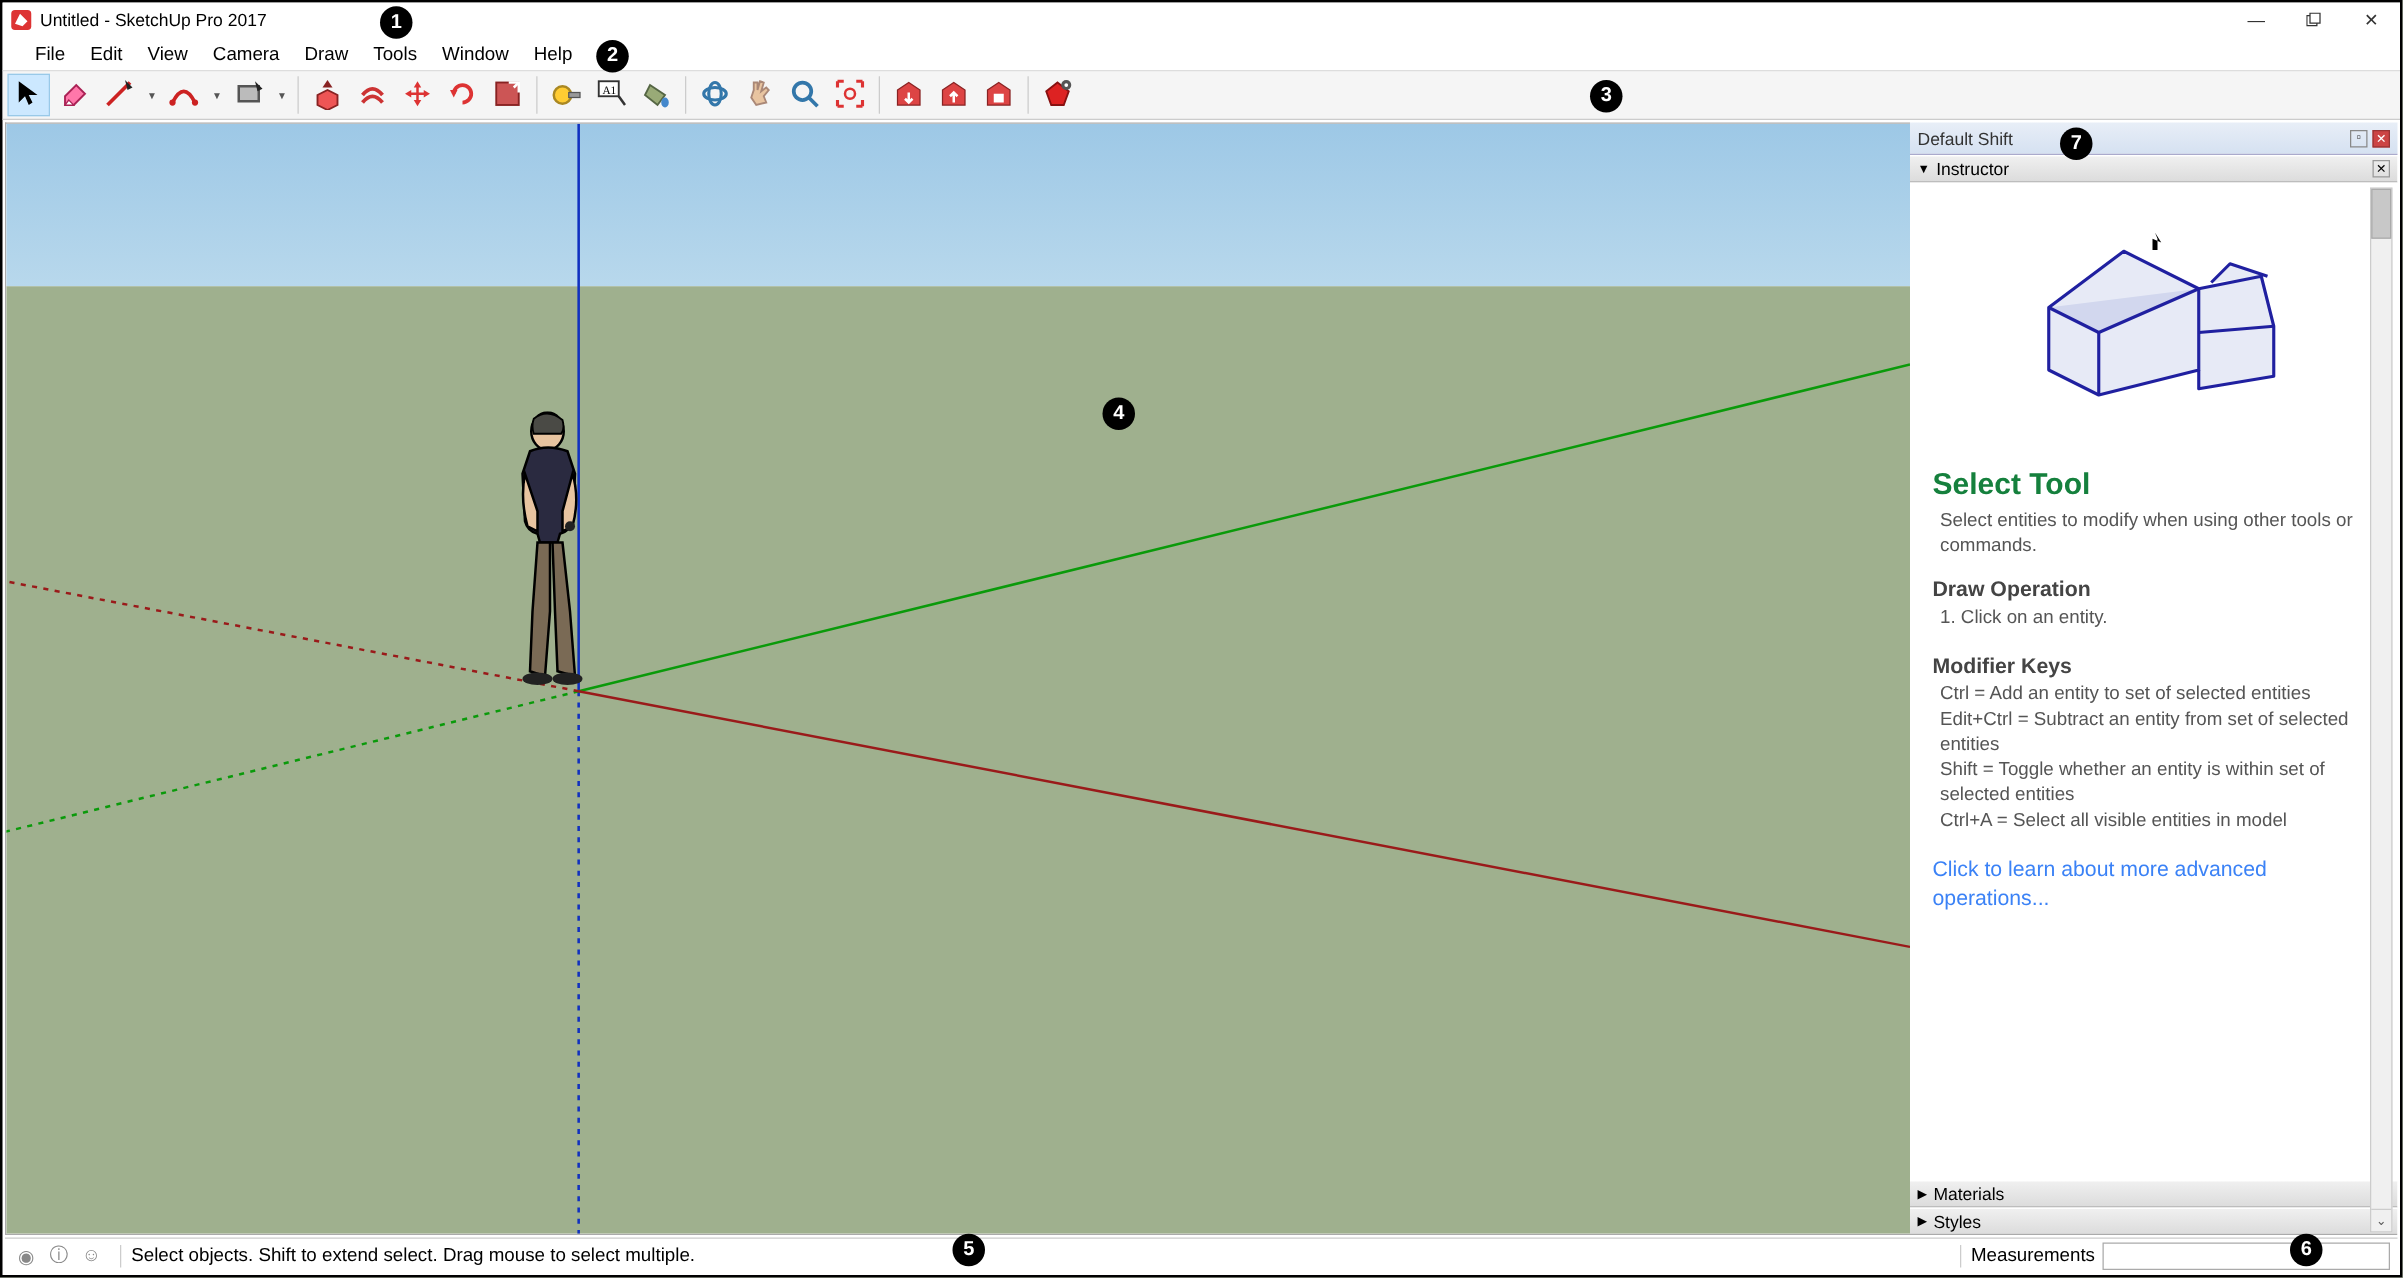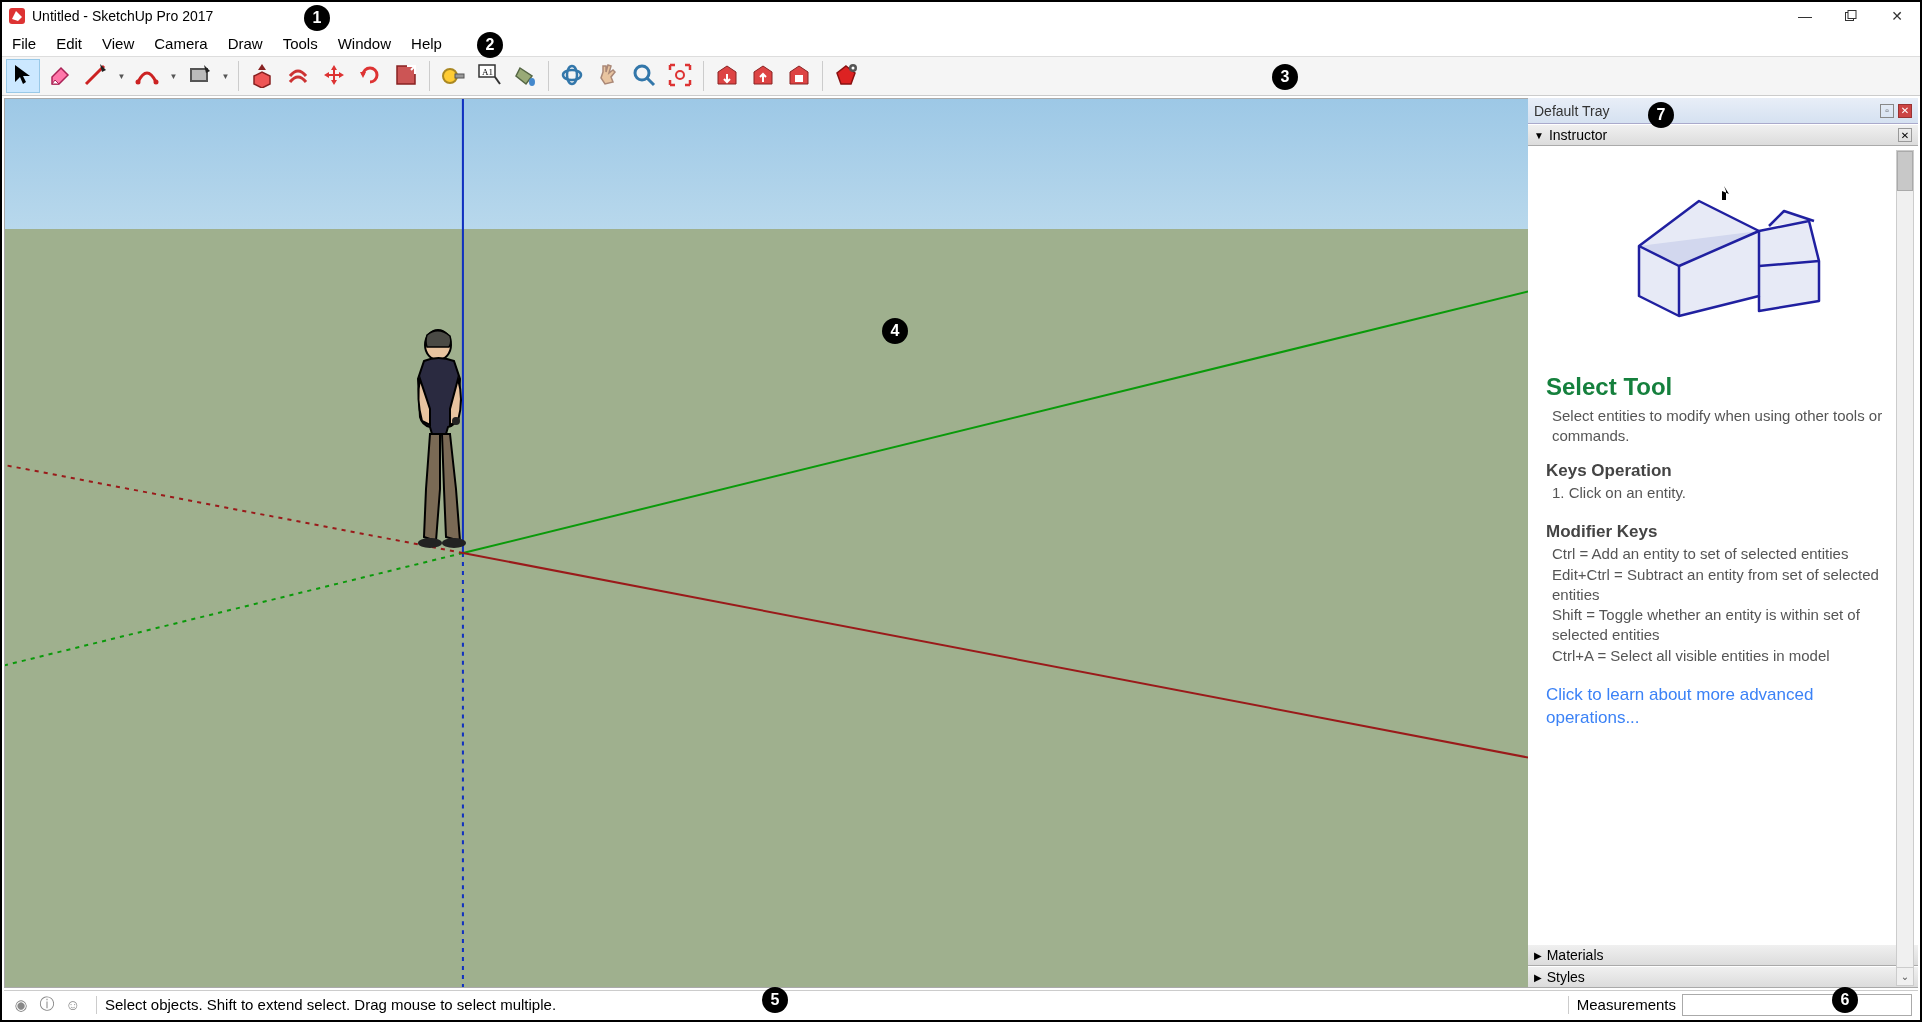--- a/index.html
+++ b/index.html
@@ -6,21 +6,21 @@
   body { font-family: "Segoe UI", Tahoma, sans-serif; font-size: 13px; width: 1922px; height: 1022px; overflow: hidden; border: 2px solid #000; position: relative; background: #fff; }
 
   
   .titlebar { height: 28px; display: flex; align-items: center; padding: 0 0 0 6px; background: #fff; }
   .app-icon { width: 18px; height: 18px; margin-right: 6px; display: flex; align-items: center; justify-content: center; }
   .title-text { font-size: 14px; color: #000000; }
   .win-controls { margin-left: auto; display: flex; }
   .win-btn { width: 46px; height: 28px; display: flex; align-items: center; justify-content: center; font-size: 14px; color: #333; }
 
   
-  .menubar { height: 26px; display: flex; align-items: center; padding: 0 0; gap: 0; background: #fff; }
+  .menubar { height: 26px; display: flex; align-items: center; padding: 0 16px; gap: 0; background: #fff; }
   .menu-item { padding: 3px 10px; font-size: 15px; color: #000; cursor: default; }
 
   
   .toolbar { height: 40px; display: flex; align-items: center; padding: 2px 4px; border-top: 1px solid #ddd; border-bottom: 1px solid #ccc; background: #f5f5f5; gap: 2px; }
   .tool-btn { width: 34px; height: 34px; display: flex; align-items: center; justify-content: center; border: 1px solid transparent; position: relative; }
   .tool-btn.active { background: #cce8ff; border: 1px solid #99c9e8; }
   .tool-sep { width: 1px; height: 30px; background: #ccc; margin: 0 4px; }
   .dropdown-arrow { font-size: 8px; color: #555; margin-left: 1px; }
 
   
@@ -268,21 +268,21 @@
         <path d="M30 105 L26 160 L24 208 L36 212 L40 160 L40 105 Z" fill="#7a6a55" stroke="#000" stroke-width="2"></path>
         <path d="M42 105 L44 160 L46 208 L60 212 L56 160 L50 105 Z" fill="#7a6a55" stroke="#000" stroke-width="2"></path>
         <ellipse cx="30" cy="214" rx="12" ry="5" fill="#222"></ellipse>
         <ellipse cx="54" cy="214" rx="12" ry="5" fill="#222"></ellipse>
       </svg>
     </div>
   </div>
 
   <div class="tray">
     <div class="tray-header">
-      <span>Default Tray</span>
+      <span>Default Shift</span>
       <span class="tray-header-controls">
         <span class="tray-pin">▫</span>
         <span class="tray-close">✕</span>
       </span>
     </div>
     <div class="tray-body">
       <div class="panels">
         <div class="panel-header">
           <span class="chevron">▼</span>
           <span>Instructor</span>
@@ -297,21 +297,21 @@
                 <path d="M30 80 L70 100 L150 65"></path>
                 <path d="M70 100 L70 150"></path>
                 <path d="M150 65 L200 55 L210 95 L210 135 L150 145 L150 130"></path>
                 <path d="M160 60 L175 45 L205 55"></path>
                 <path d="M150 100 L210 95"></path>
               </g>
             </svg>
           </div>
           <div class="instructor-title">Select Tool</div>
           <div class="instructor-desc">Select entities to modify when using other tools or commands.</div>
-          <div class="instructor-h">Keys Operation</div>
+          <div class="instructor-h">Draw Operation</div>
           <div class="instructor-p">1. Click on an entity.</div>
           <div class="instructor-h">Modifier Keys</div>
           <div class="instructor-p" style="white-space: pre-line;">Ctrl = Add an entity to set of selected entities
 Edit+Ctrl = Subtract an entity from set of selected entities
 Shift = Toggle whether an entity is within set of selected entities
 Ctrl+A = Select all visible entities in model</div>
           <div class="instructor-more">Click to learn about more advanced operations...</div>
         </div>
         <div class="panel-header">
           <span class="chevron">▶</span>

